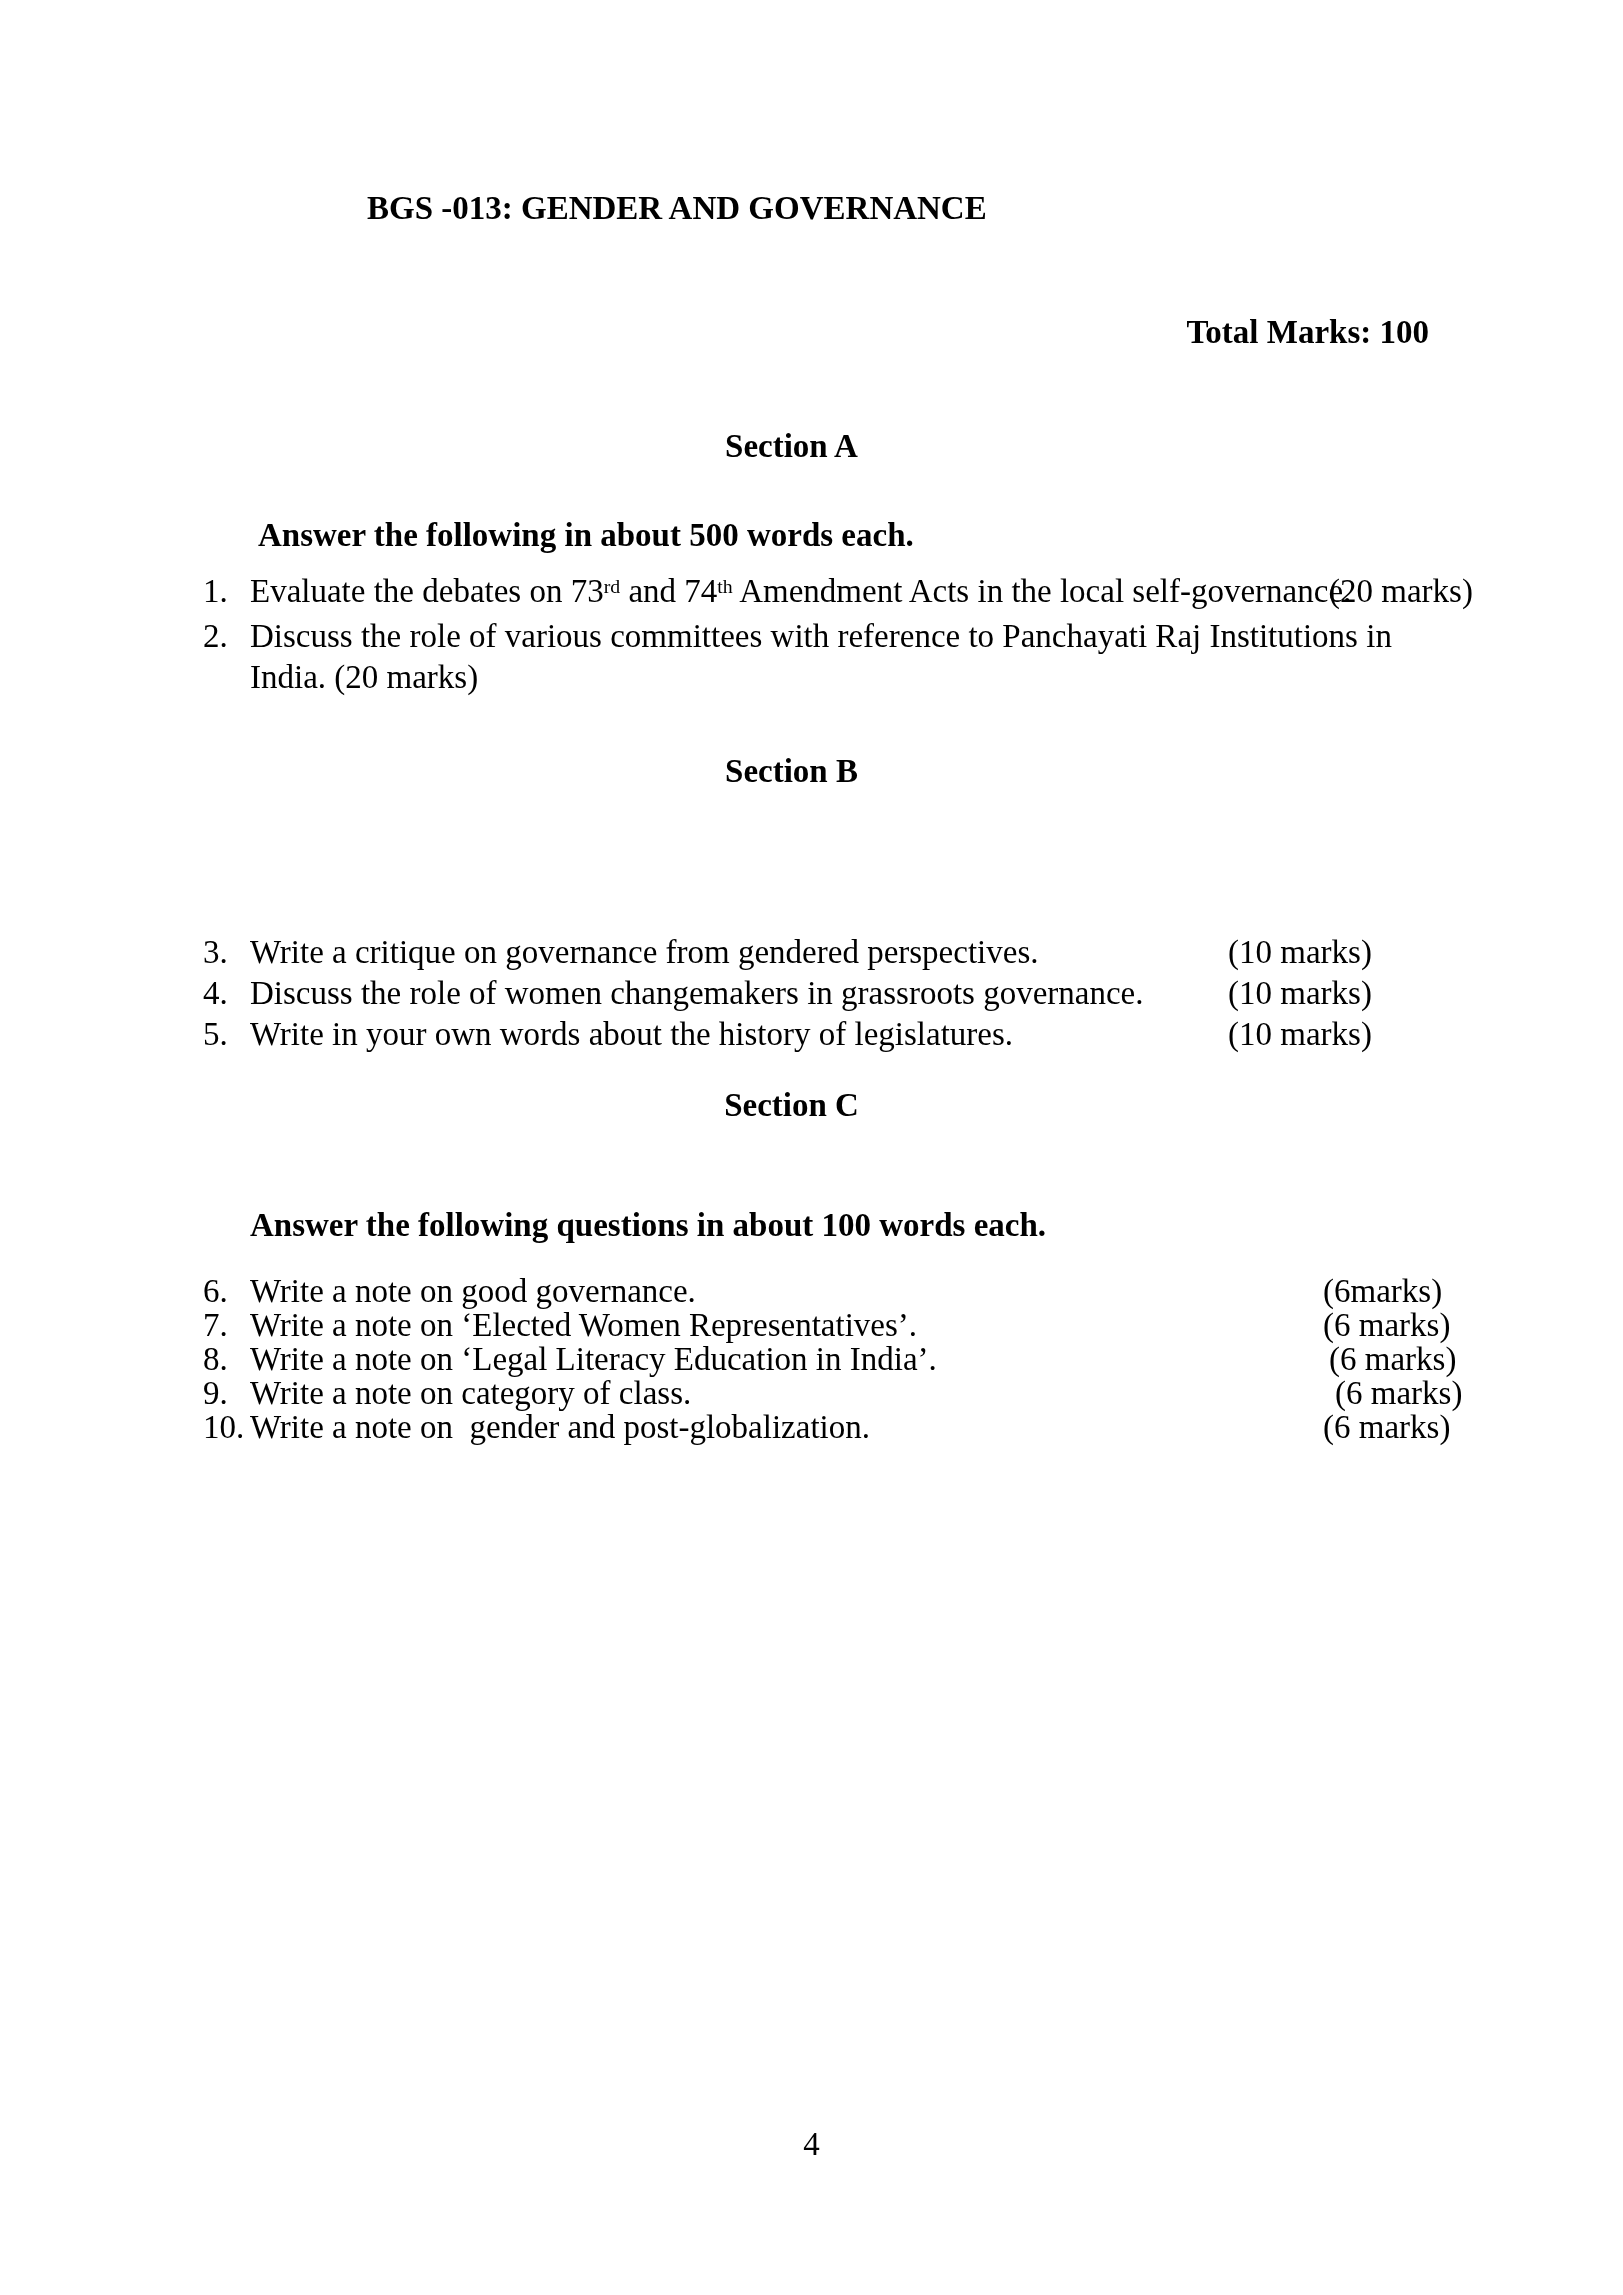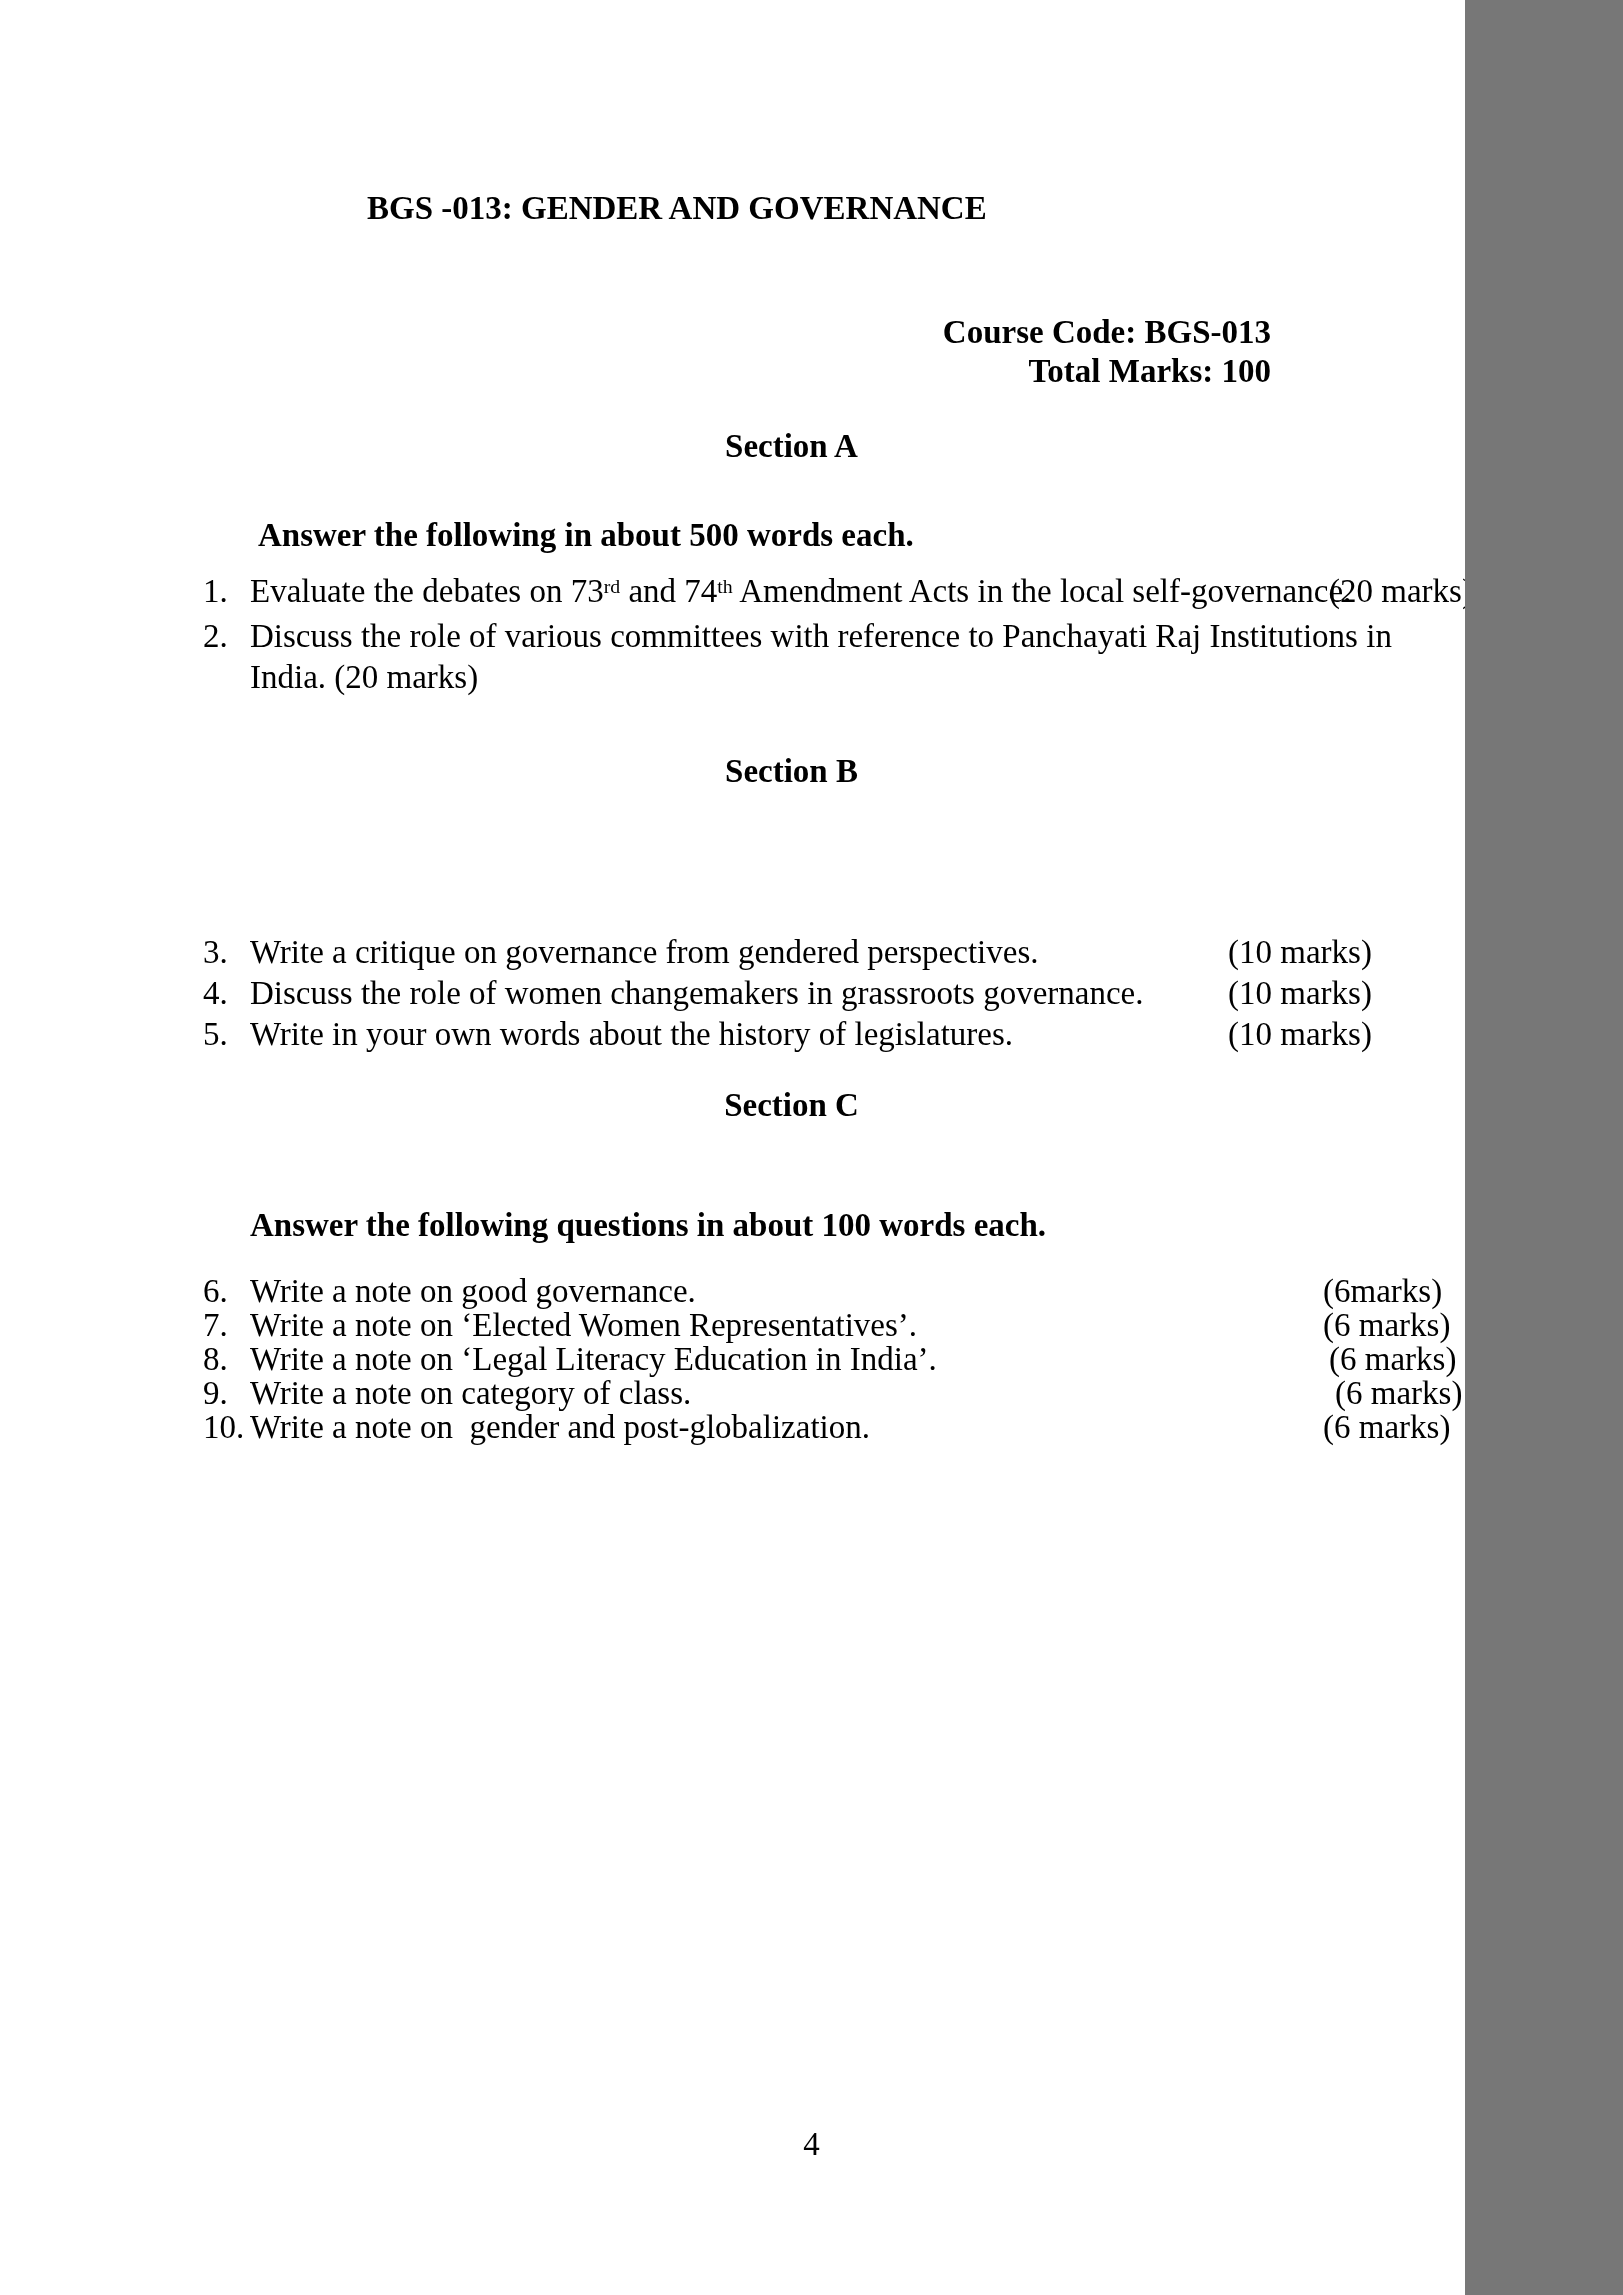--- a/index.html
+++ b/index.html
@@ -2,21 +2,21 @@
 <html style="font-size:10.5px"><head>
 <meta charset="utf-8">
 <style>
   html, body {
     margin: 0;
     padding: 0;
     background: #777;
   }
   .page {
     position: relative;
-    width: 1465px;
+    width: 1623px;
     height: 2295px;
     background: #ffffff;
     color: #000000;
     font-family: "Liberation Serif", "DejaVu Serif", serif;
     font-size: 33px;
     overflow: hidden;
   }
 
   .doc-title {
     position: absolute;
@@ -123,21 +123,20 @@
   }
 </style>
 </head>
 <body>
 
 <div class="page">
 
   <div class="doc-title">BGS -013: GENDER AND GOVERNANCE</div>
 
   <div class="header-block">
-    <div class="hline">Course Code: BGS-013</div>
     <div class="hline">Total Marks: 100</div>
   </div>
 
   <div class="section-head sa">Section A</div>
   <div class="instruction ia">Answer the following in about 500 words each.</div>
 
   <div class="qlist qlist-a">
     <div class="q-row">
       <span class="q-num">1.</span><span class="q-text"><span>Evaluate the debates on 73</span><span class="sup">rd</span><span> and 74</span><span class="sup">th</span><span> Amendment Acts in the local self-governance.</span></span>
       <span class="q-marks">(20 marks)</span>

